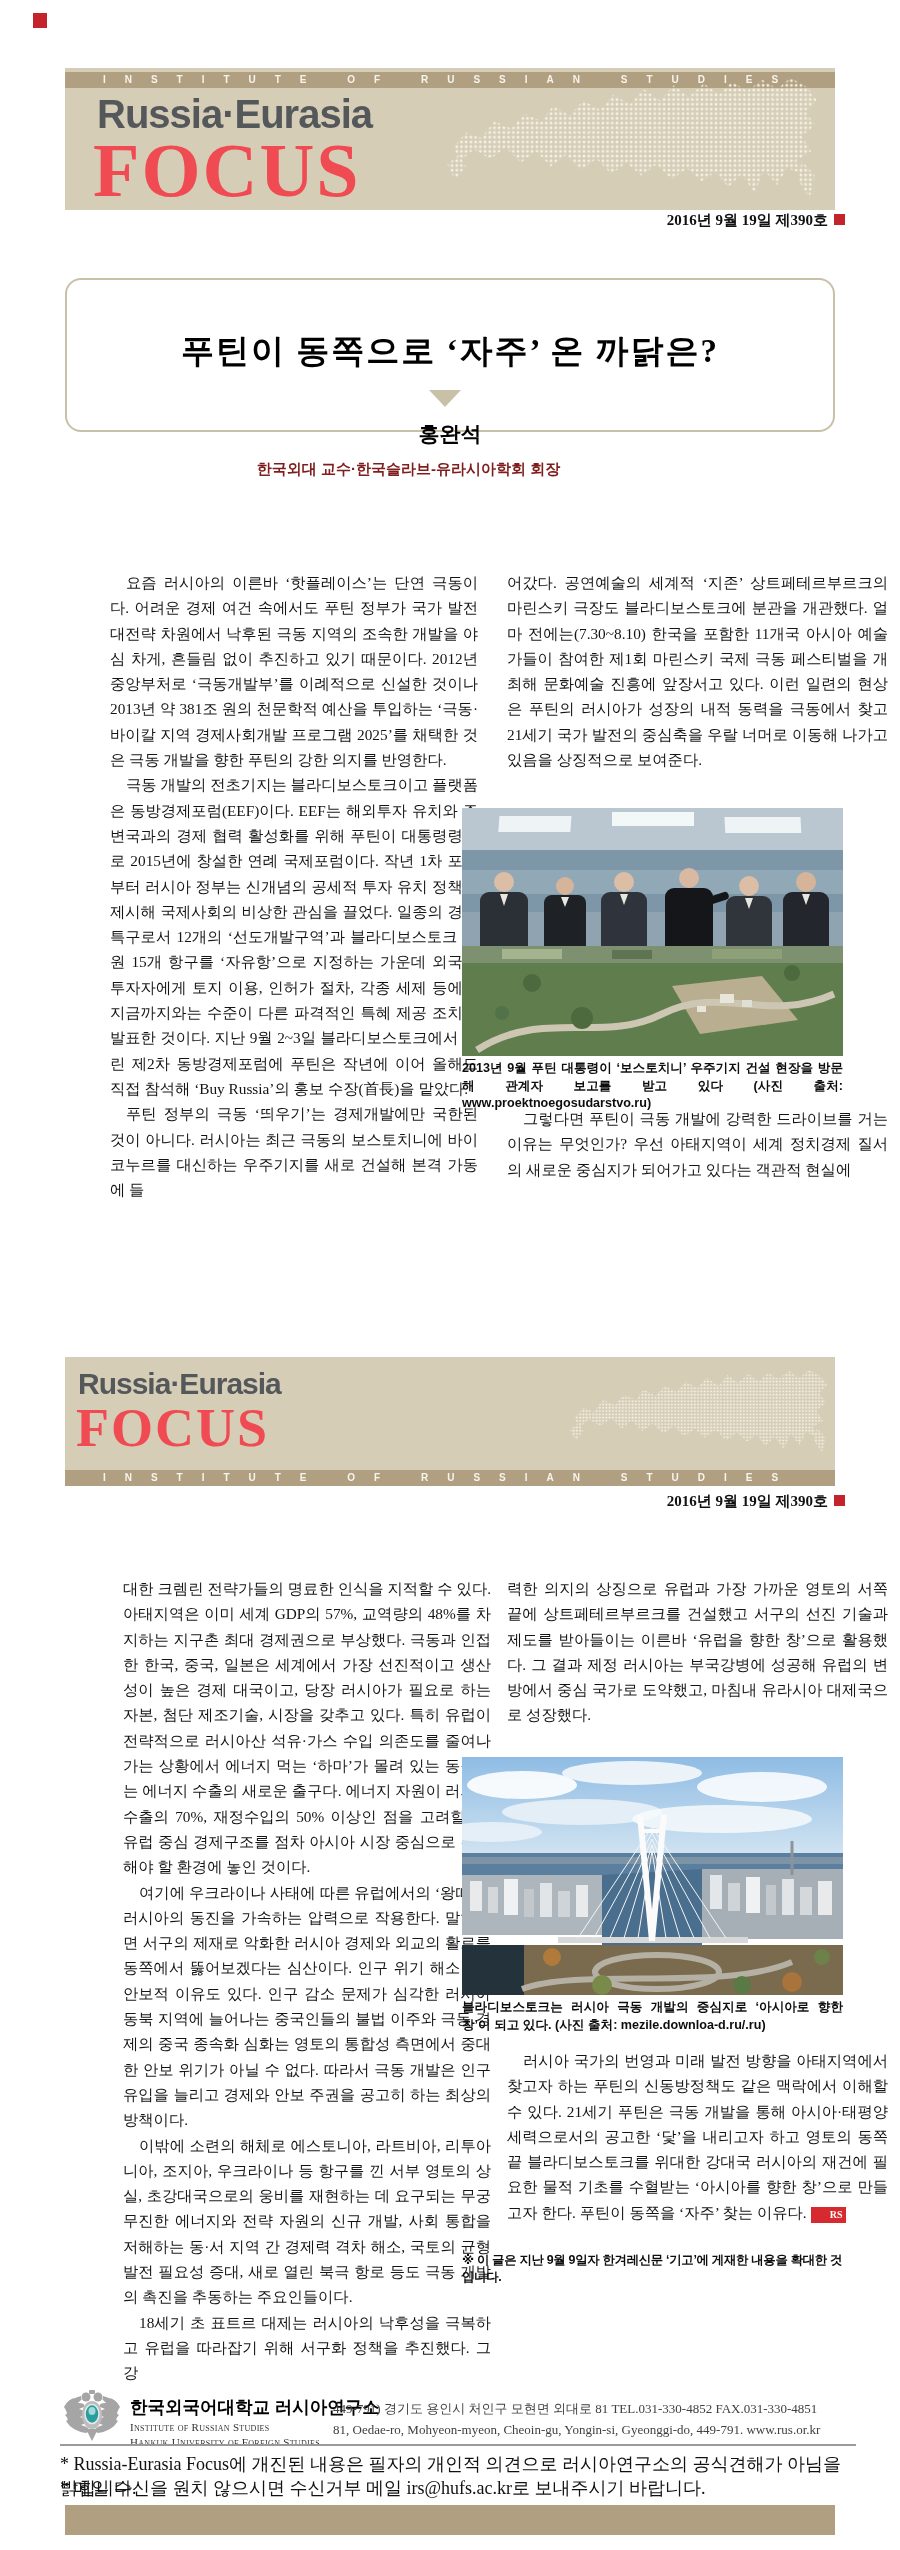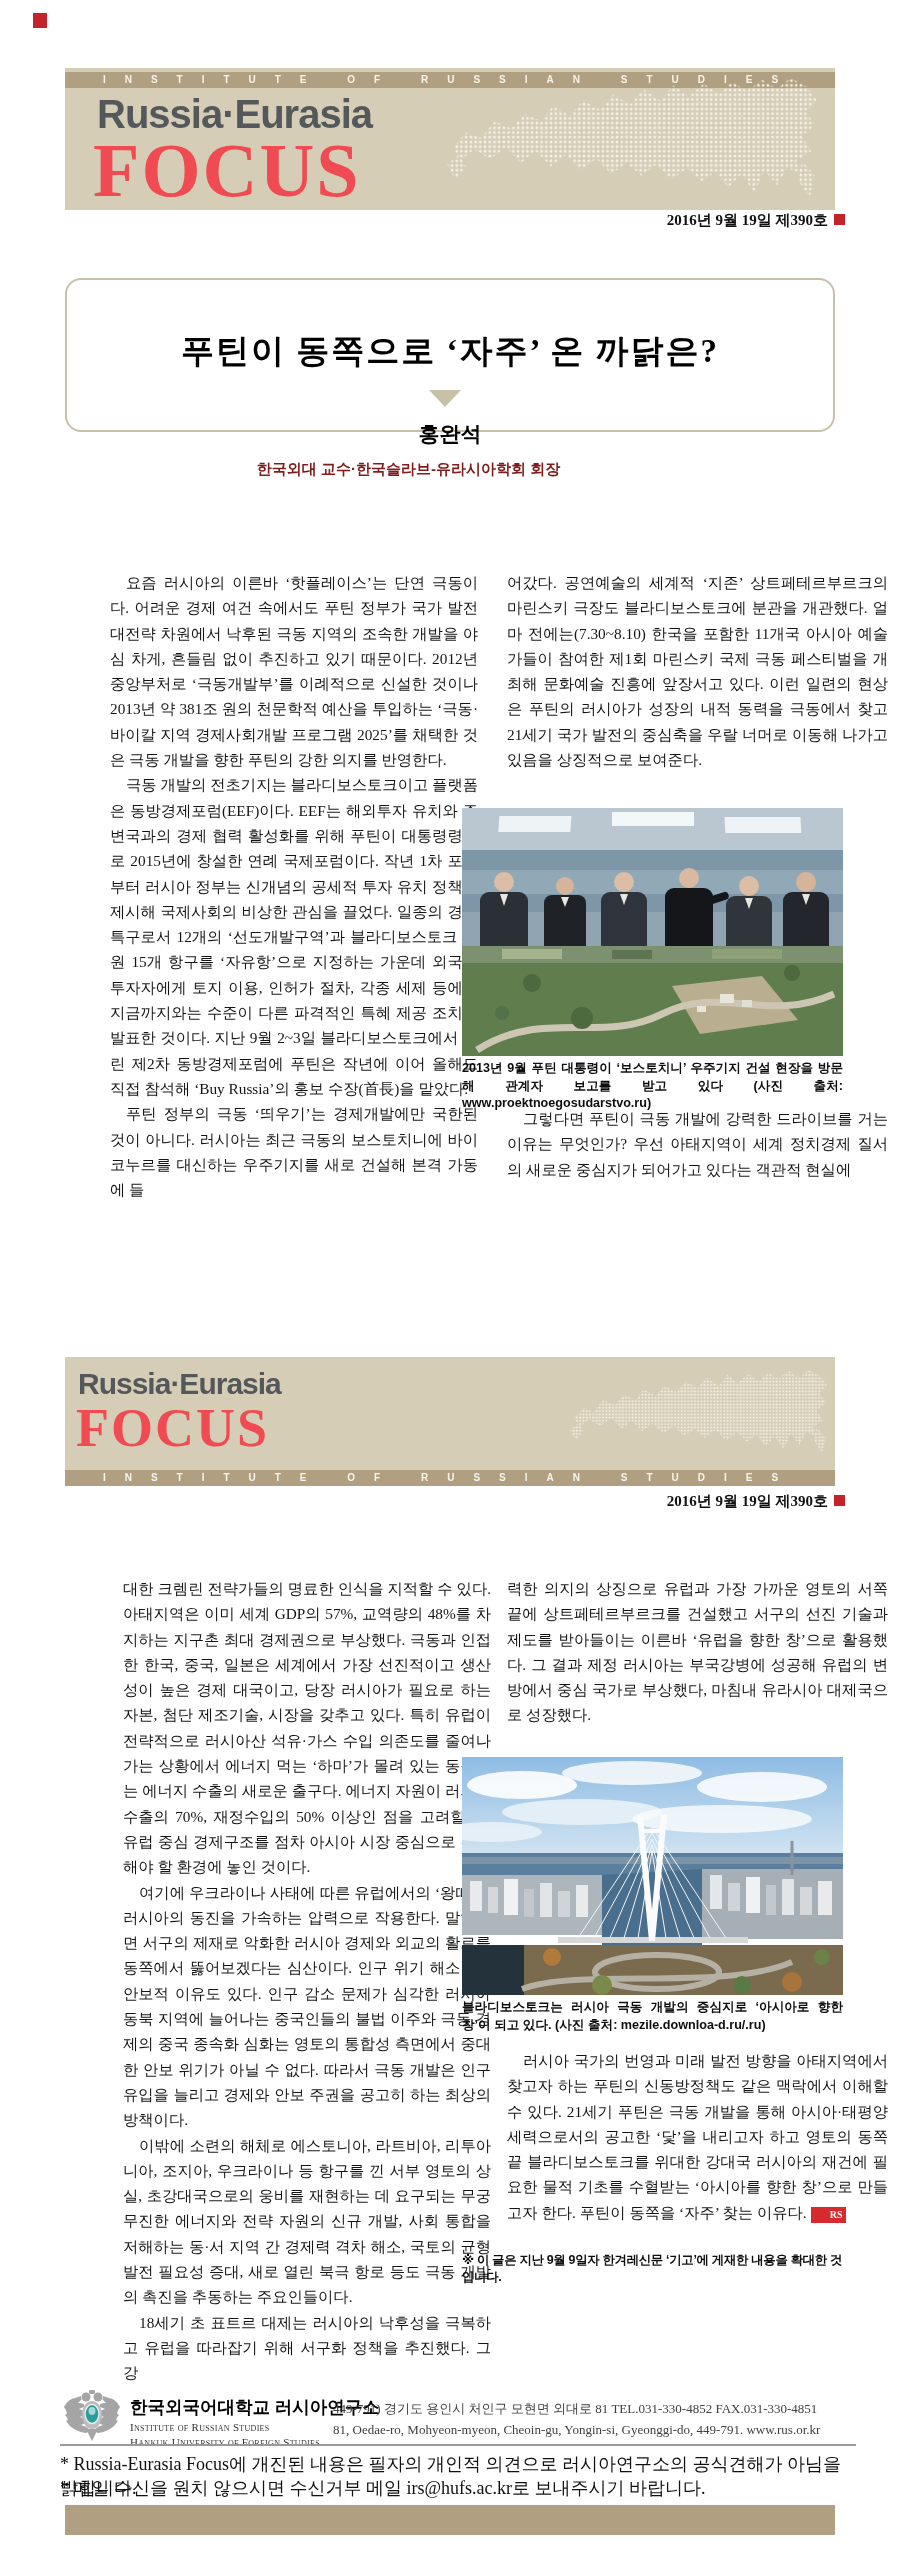--- a/index.html
+++ b/index.html
@@ -195,21 +195,21 @@
     <span>2016년 9월 19일 제390호</span><span class="date-sq"></span>
   </div>
 
   <div class="col c-l2">
       <p class="para">대한 크렘린 전략가들의 명료한 인식을 지적할 수 있다. 아태지역은 이미 세계 GDP의 57%, 교역량의 48%를 차지하는 지구촌 최대 경제권으로 부상했다. 극동과 인접한 한국, 중국, 일본은 세계에서 가장 선진적이고 생산성이 높은 경제 대국이고, 당장 러시아가 필요로 하는 자본, 첨단 제조기술, 시장을 갖추고 있다. 특히 유럽이 전략적으로 러시아산 석유·가스 수입 의존도를 줄여나가는 상황에서 에너지 먹는 ‘하마’가 몰려 있는 동북아는 에너지 수출의 새로운 출구다. 에너지 자원이 러시아 수출의 70%, 재정수입의 50% 이상인 점을 고려할 때, 유럽 중심 경제구조를 점차 아시아 시장 중심으로 전환해야 할 환경에 놓인 것이다.</p>
       <p class="para ind">여기에 우크라이나 사태에 따른 유럽에서의 ‘왕따’가 러시아의 동진을 가속하는 압력으로 작용한다. 말하자면 서구의 제재로 악화한 러시아 경제와 외교의 활로를 동쪽에서 뚫어보겠다는 심산이다. 인구 위기 해소라는 안보적 이유도 있다. 인구 감소 문제가 심각한 러시아 동북 지역에 늘어나는 중국인들의 불법 이주와 극동 경제의 중국 종속화 심화는 영토의 통합성 측면에서 중대한 안보 위기가 아닐 수 없다. 따라서 극동 개발은 인구 유입을 늘리고 경제와 안보 주권을 공고히 하는 최상의 방책이다.</p>
       <p class="para ind">이밖에 소련의 해체로 에스토니아, 라트비아, 리투아니아, 조지아, 우크라이나 등 항구를 낀 서부 영토의 상실, 초강대국으로의 웅비를 재현하는 데 요구되는 무궁무진한 에너지와 전략 자원의 신규 개발, 사회 통합을 저해하는 동·서 지역 간 경제력 격차 해소, 국토의 균형 발전 필요성 증대, 새로 열린 북극 항로 등도 극동 개발의 촉진을 추동하는 주요인들이다.</p>
       <p class="para ind">18세기 초 표트르 대제는 러시아의 낙후성을 극복하고 유럽을 따라잡기 위해 서구화 정책을 추진했다. 그 강</p>
     </div>
   <div class="col c-r2t">
-      <p class="para">력한 의지의 상징으로 유럽과 가장 가까운 영토의 서쪽 끝에 상트페테르부르크를 건설했고 서구의 선진 기술과 제도를 받아들이는 이른바 ‘유럽을 향한 창’으로 활용했다. 그 결과 제정 러시아는 부국강병에 성공해 유럽의 변방에서 중심 국가로 부상했다, 마침내 유라시아 대제국으로 성장했다.</p>
+      <p class="para">력한 의지의 상징으로 유럽과 가장 가까운 영토의 서쪽 끝에 상트페테르부르크를 건설했고 서구의 선진 기술과 제도를 받아들이는 이른바 ‘유럽을 향한 창’으로 활용했다. 그 결과 제정 러시아는 부국강병에 성공해 유럽의 변방에서 중심 국가로 도약했고, 마침내 유라시아 대제국으로 성장했다.</p>
     </div>
 
   <svg class="photo p2" width="381" height="238" viewBox="0 0 381 238">
     <defs>
       <linearGradient id="sky" x1="0" y1="0" x2="0" y2="1">
         <stop offset="0" stop-color="#8fbce4"></stop>
           <stop offset="1" stop-color="#d3e5f2"></stop>
       </linearGradient>
     </defs>
     <rect x="0" y="0" width="381" height="102" fill="url(#sky)"></rect>

